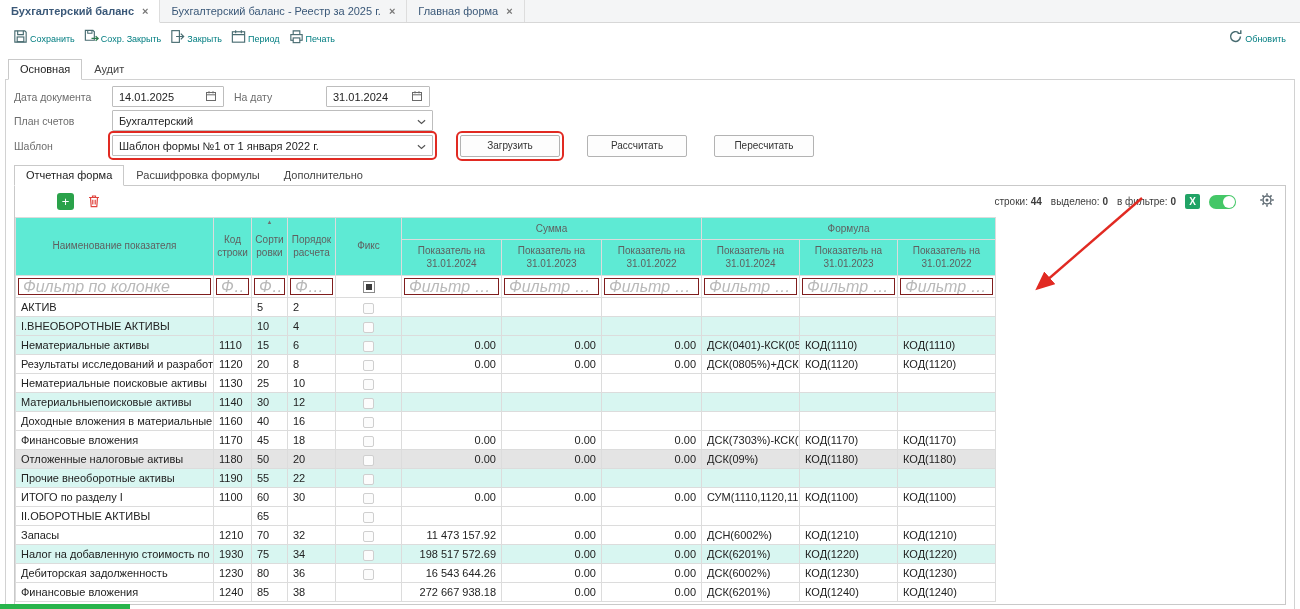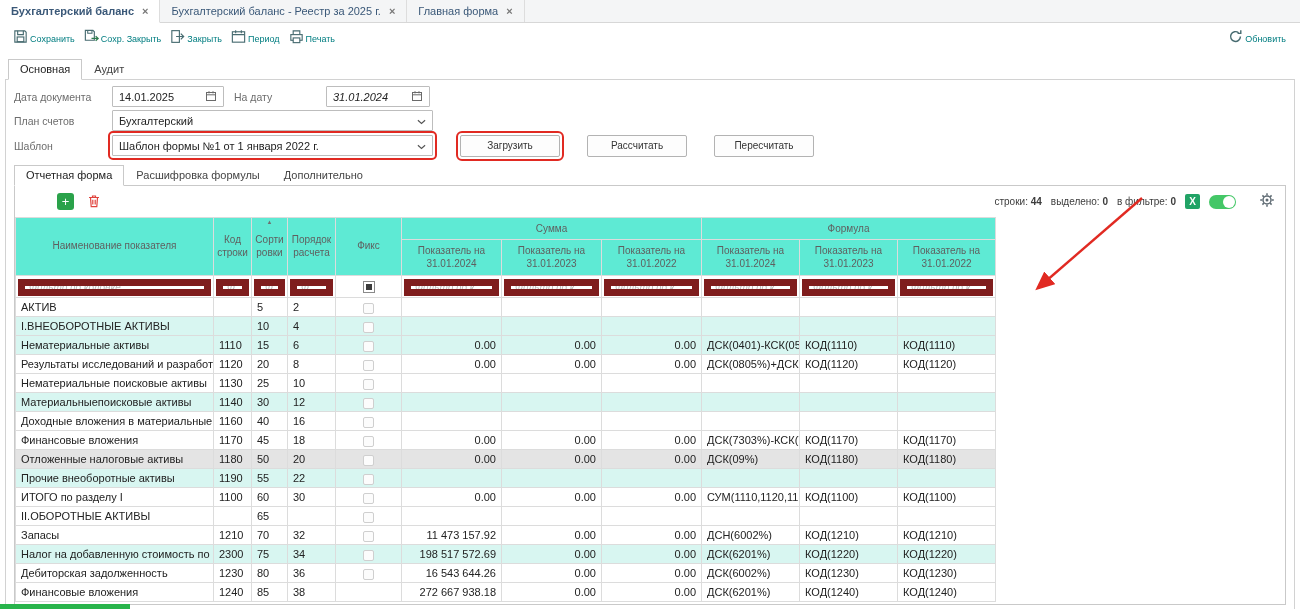--- a/index.html
+++ b/index.html
@@ -34,21 +34,21 @@
   
   .frow { display:flex; align-items:center; height:21px; margin-bottom:3px; }
   .flabel { width:98px; color:#6d6d6d; font-size:10.5px; flex:none; }
   .inbox { border:1px solid #bdbdbd; height:21px; display:flex; align-items:center;
     padding:0 6px; font-size:11px; color:#222; background:#fff; border-radius:1px; gap:6px; }
   .inbox .val { flex:1; white-space:nowrap; overflow:hidden; }
   .disabled { background:#f1f1f1; color:#979797; }
   .w-code { width:48px; margin-right:3px; }
   .w-combo-org { width:270px; }
   .w-date { width:112px; }
-  .w-date2 { width:104px;font-style:italic; }
+  .w-date2 { width:104px; }
   .w-wide { width:321px; }
   .mid-label { width:92px; margin-left:10px; color:#6d6d6d; font-size:10.5px; }
   .btn { height:22px; width:100px; border:1px solid #b3b3b3; background:#fdfdfd; font-size:10px;
     color:#333; border-radius:2px; cursor:pointer; margin-left:27px;
     font-family:"Liberation Sans","DejaVu Sans",sans-serif; }
   .red-outline { outline:2px solid var(--accent-red,#e12a22); outline-offset:2px; }
   .report-tabs { margin-top:9px; padding-left:0; }
 
   .report-panel { border:1px solid #c9c9c9; height:420px; background:#fff; }
 
@@ -70,21 +70,21 @@
   table.grid { border-collapse:collapse; table-layout:fixed; width:980px; }
   .grid th, .grid td { border:1px solid #dcdcdc; overflow:hidden; white-space:nowrap; }
   .grid thead th { background:#5eead4; color:#5f5f5f; font-weight:normal; font-size:10px;
     text-align:center; vertical-align:middle; }
   .group-row th { height:22px; }
   .head-row th, th.rowspan2 { padding:2px 3px; line-height:1.25; white-space:normal; }
   .head-row th { height:36px; }
   th.c-sort { position:relative; }
   .sort-mark { position:absolute; top:1px; left:50%; transform:translateX(-50%); font-size:6px; color:#707070; }
   .filter-row td { height:22px; background:#fff; padding:1px 2px; }
-  .filter-row input { width:100%; height:17px; border:7px solid #7f1d1d; font-size:10px;
+  .filter-row input { width:100%; height:17px; border:1px solid #7f1d1d; font-size:16px;
     padding:0 4px; text-overflow:ellipsis; font-family:"Liberation Sans","DejaVu Sans",sans-serif; }
   .filter-row input::placeholder { color:#b9b9b9; font-style:italic; }
   .cb-filter { width:12px; height:12px; border:1px solid #8a8a8a; position:relative; margin:0 auto; background:#fff; }
   .cb-filter::after { content:""; position:absolute; left:2px; top:2px; right:2px; bottom:2px; background:#3d3d3d; }
   tbody td { height:19px; padding:0 5px; color:#222; font-size:11px; }
   tbody tr.bg-cyan td { background:var(--row-cyan,#d8f6f1); }
   tbody tr.bg-gray td { background:var(--row-selected,#e4e4e4); }
   td.num { text-align:right; }
   td.cell-center { text-align:center; padding:0; }
   .cb { width:11px; height:11px; border:1px solid #cfcfcf; border-radius:2px; margin:3px auto 0; background:#fcfcfc; }
@@ -508,21 +508,21 @@
             </td>
             <td class="num">11 473 157.92</td>
             <td class="num">0.00</td>
             <td class="num">0.00</td>
             <td>ДСН(6002%)</td>
             <td>КОД(1210)</td>
             <td>КОД(1210)</td>
           </tr>
           <tr class="bg-cyan">
             <td>Налог на добавленную стоимость по пр...</td>
-            <td>2300</td>
+            <td>1930</td>
             <td>75</td>
             <td>34</td>
             <td class="cell-center">
               <div class="cb"></div>
             </td>
             <td class="num">198 517 572.69</td>
             <td class="num">0.00</td>
             <td class="num">0.00</td>
             <td>ДСК(6201%)</td>
             <td>КОД(1220)</td>

